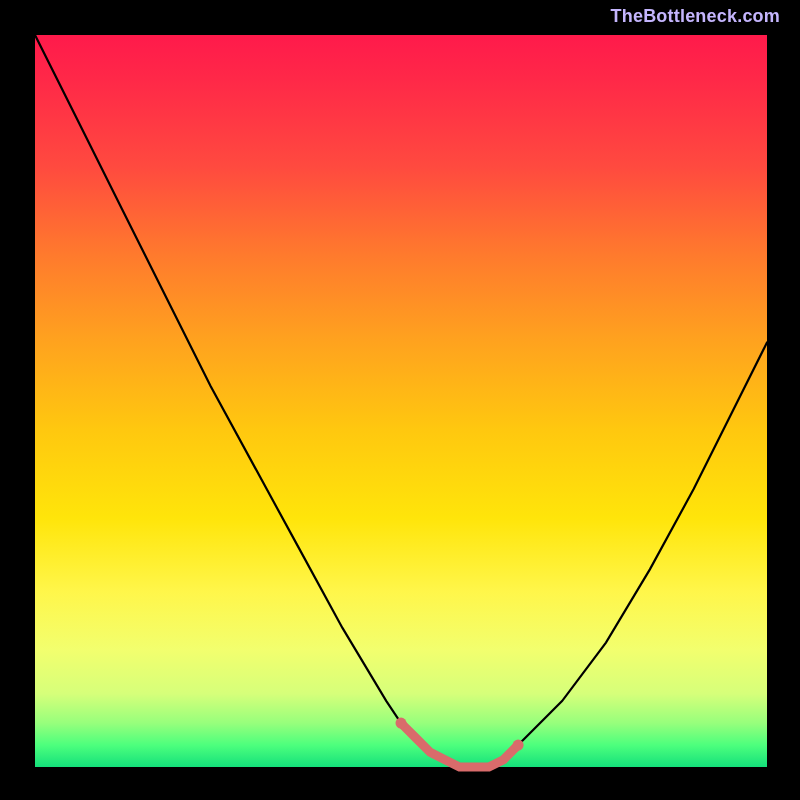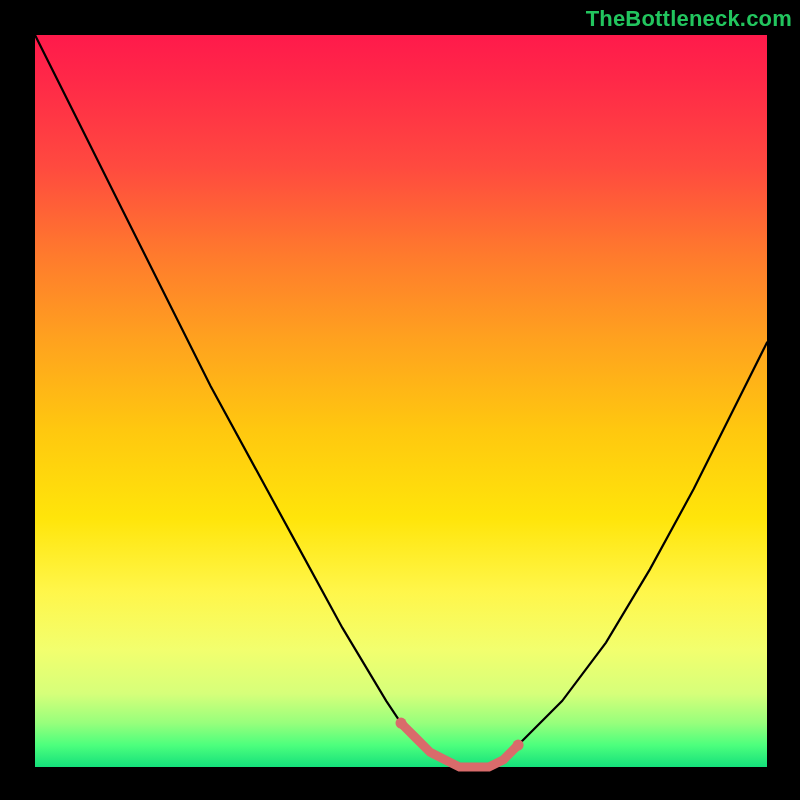--- a/index.html
+++ b/index.html
@@ -49,24 +49,24 @@
     position: absolute;
     left: 0;
     top: 0;
     width: 100%;
     height: 100%;
     overflow: visible;
   }
   .watermark {
     position: absolute;
     top: 6px;
-    right: 8px;
-    font-size: 22px;
+    right: 20px;
+    font-size: 18px;
     font-weight: 600;
-    color: #22c55e;
+    color: #c4b5fd;
     letter-spacing: 0.2px;
     user-select: none;
   }
 </style>
 </head>
 <body>
 
 <div class="frame">
   <div class="watermark">TheBottleneck.com</div>
 

